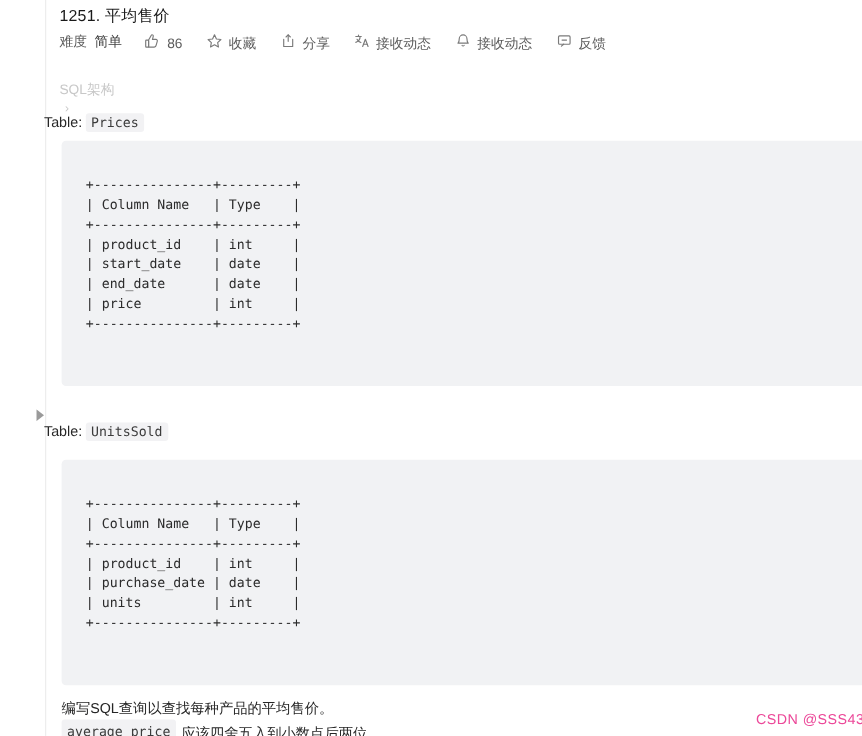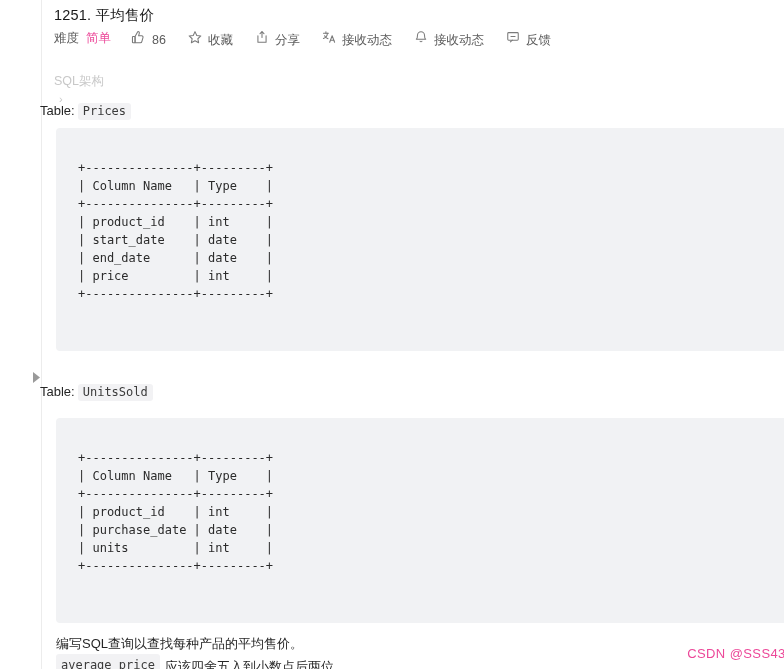--- a/index.html
+++ b/index.html
@@ -75,21 +75,21 @@
     align-items: center;
     justify-content: center;
     width: 14px;
     height: 14px;
     margin-right: 6px;
     color: #7a7a7a;
   }
   .tb-ico svg { display: block; }
   #difficulty-group { margin-right: 20px; cursor: default; }
   #difficulty-label { color: #5c5c5c; margin-right: 7px; }
-  #difficulty-value { color: #ec4899; }
+  #difficulty-value { color: #404040; }
   #likes-count { margin-left: 1px; }
 
   
   #sql-schema {
     position: absolute;
     left: 22px;
     top: 72px;
     font-size: 12.5px;
     color: #c8c8c8;
     line-height: 18px;

